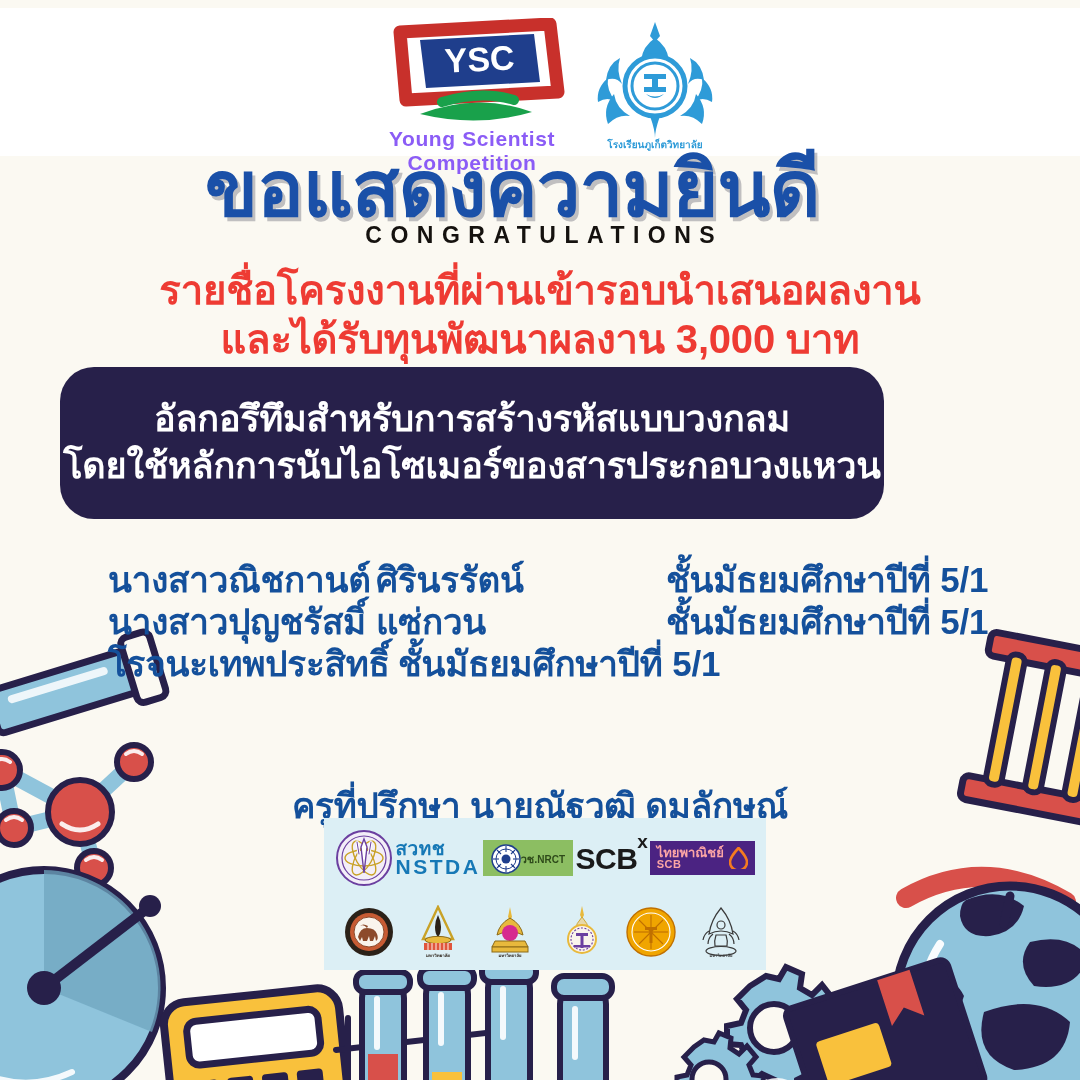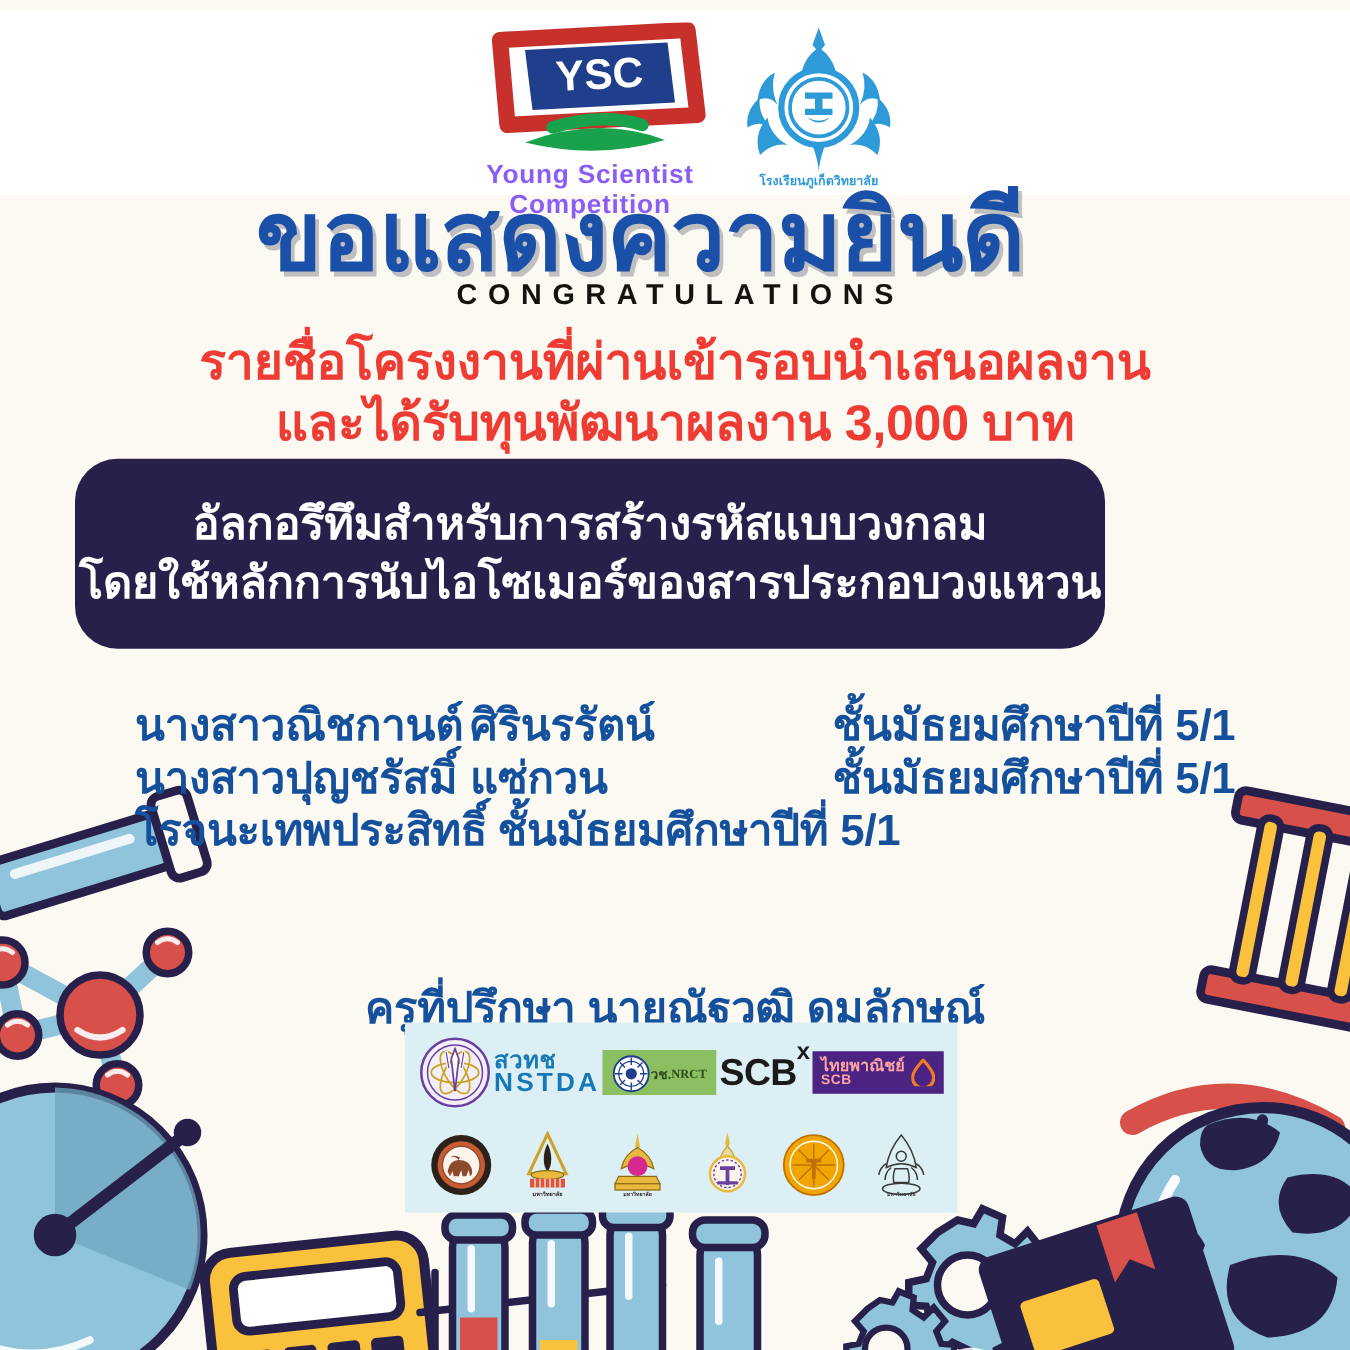--- a/index.html
+++ b/index.html
@@ -207,21 +207,21 @@
   .scb-chip .txt .t1 { font-size: 13px; font-weight: 700; }
   .scb-chip .txt .t2 { font-size: 11px; font-weight: 700; letter-spacing: 0.5px; }
 
   .nrct-box {
     background: #8CBE62;
     padding: 4px 8px 2px;
     text-align: center;
     color: #2e4a1a;
   }
   .nrct-box .lbl1 { font-size: 11px; font-weight: 700; }
-  .nrct-box .lbl2 { font-size: 10px; font-weight: 700; font-family: Liberation Serif, serif; }
+  .nrct-box .lbl2 { font-size: 10px; font-weight: 700; font-family: Liberation Sans, sans-serif; }
 </style>
 </head>
 <body>
 
 <div id="poster">
 
   <div class="deco" id="deco-telescope">
     <svg width="220" height="110" viewBox="0 0 220 110">
       <g transform="rotate(-17 110 55)">
         <rect x="4" y="28" width="150" height="44" rx="6" fill="#8FC4DC" stroke="#27204A" stroke-width="7"></rect>

